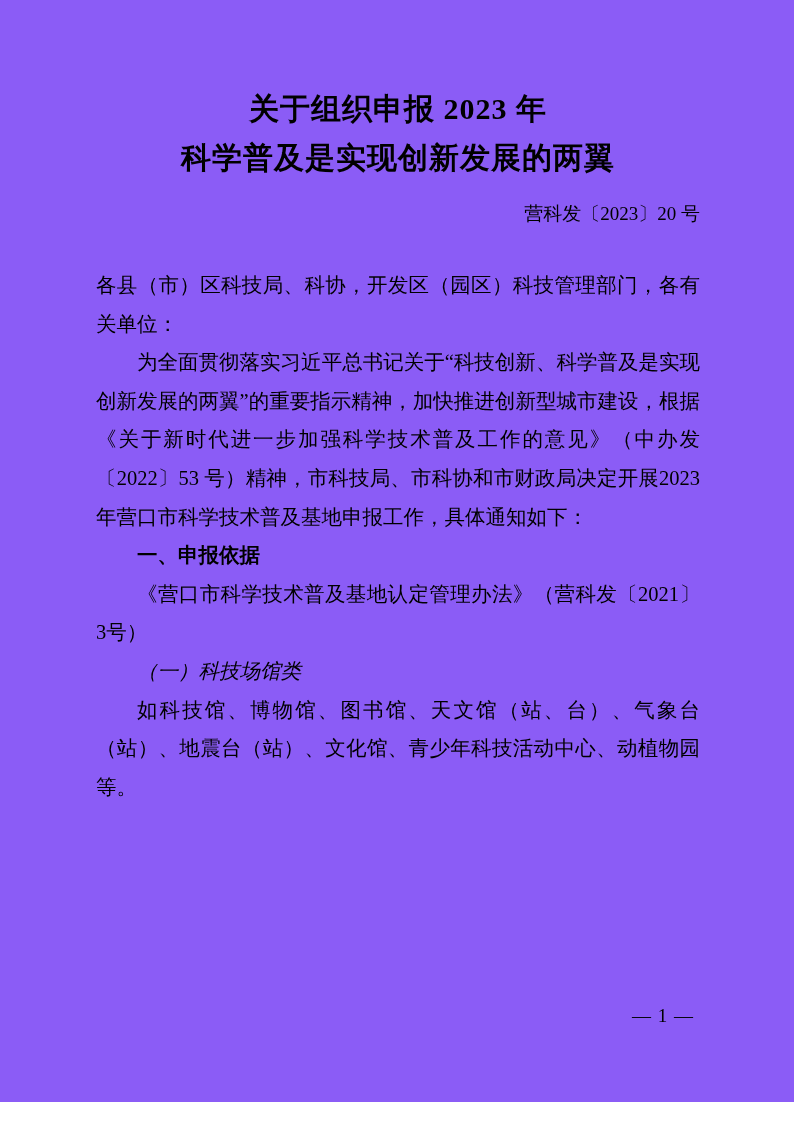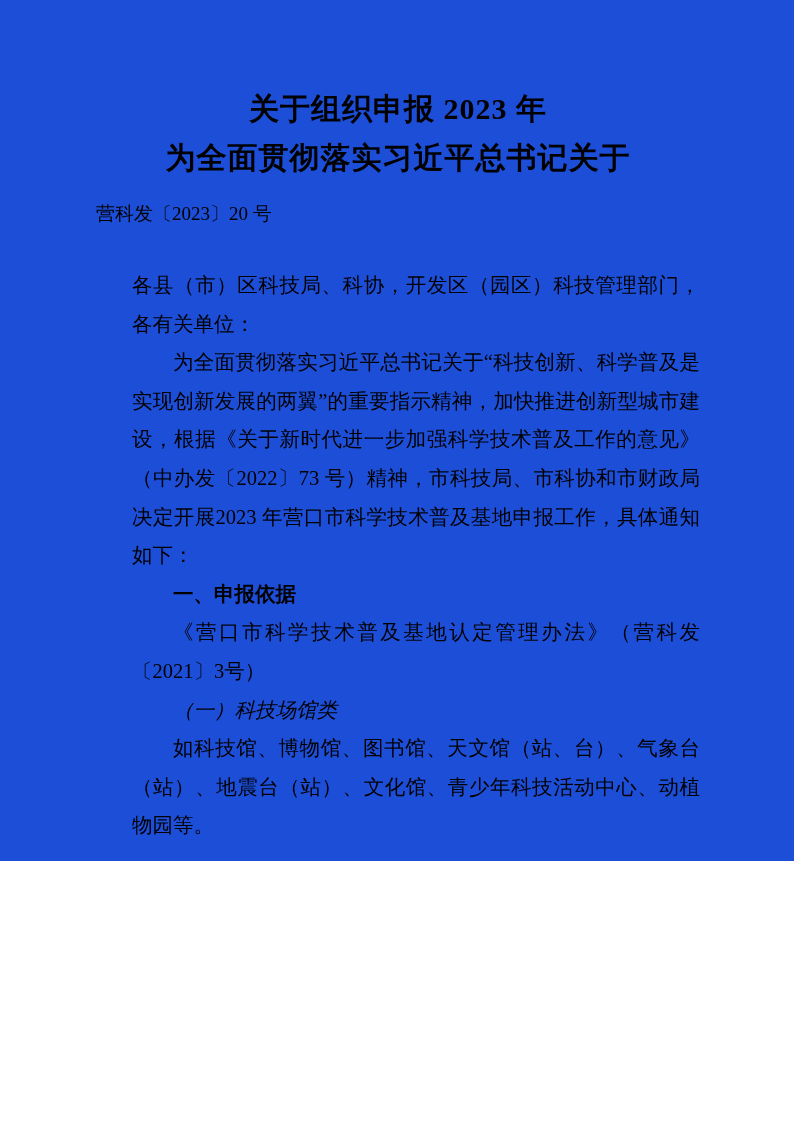--- a/index.html
+++ b/index.html
@@ -1,21 +1,21 @@
 <!DOCTYPE html>
 <html><head>
 <meta charset="utf-8">
 <style>
   * { margin: 0; padding: 0; box-sizing: border-box; }
   html, body { background: #ffffff; }
 
   .page {
     width: 794px;
-    height: 861px;
-    background: #1d4ed8;
+    height: 1102px;
+    background: #8b5cf6;
     color: #000000;
     position: relative;
     overflow: hidden;
     padding: 84px 94px 0 96px;
     font-family: "Liberation Serif", "DejaVu Serif", serif;
   }
 
   .doc-title {
     font-size: 30px;
     line-height: 49px;
@@ -23,29 +23,28 @@
     text-align: center;
     letter-spacing: 1px;
   }
   .title-line { display: block; }
 
   .doc-number {
     margin-top: 20px;
     font-size: 19px;
     line-height: 24px;
     font-weight: normal;
-    text-align: left;
+    text-align: right;
   }
 
   .doc-body {
     margin-top: 40px;
     font-size: 20.5px;
     line-height: 38.6px;
     text-align: justify;
-    margin-left: 36px;
   }
 
   .para { text-align: justify; }
   .para.indent { text-indent: 2em; }
 
   .heading {
     font-family: Liberation Serif, serif;
     font-weight: bold;
     font-size: 20.5px;
     line-height: 38.6px;
@@ -71,28 +70,28 @@
   }
 </style>
 </head>
 <body>
 
 <div class="page">
 
   <header class="doc-header">
     <h1 class="doc-title">
       <span class="title-line">关于组织申报 2023 年</span>
-      <span class="title-line">为全面贯彻落实习近平总书记关于</span>
+      <span class="title-line">科学普及是实现创新发展的两翼</span>
     </h1>
     <div class="doc-number">营科发〔2023〕20 号</div>
   </header>
 
   <main class="doc-body">
     <p class="para">各县（市）区科技局、科协，开发区（园区）科技管理部门，各有关单位：</p>
-    <p class="para indent">为全面贯彻落实习近平总书记关于“科技创新、科学普及是实现创新发展的两翼”的重要指示精神，加快推进创新型城市建设，根据《关于新时代进一步加强科学技术普及工作的意见》（中办发〔2022〕73 号）精神，市科技局、市科协和市财政局决定开展2023 年营口市科学技术普及基地申报工作，具体通知如下：</p>
+    <p class="para indent">为全面贯彻落实习近平总书记关于“科技创新、科学普及是实现创新发展的两翼”的重要指示精神，加快推进创新型城市建设，根据《关于新时代进一步加强科学技术普及工作的意见》（中办发〔2022〕53 号）精神，市科技局、市科协和市财政局决定开展2023 年营口市科学技术普及基地申报工作，具体通知如下：</p>
 
     <h2 class="heading">一、申报依据</h2>
     <p class="para indent">《营口市科学技术普及基地认定管理办法》（营科发〔2021〕3号）</p>
 
 
     <h3 class="subheading">（一）科技场馆类</h3>
     <p class="para indent">如科技馆、博物馆、图书馆、天文馆（站、台）、气象台（站）、地震台（站）、文化馆、青少年科技活动中心、动植物园等。</p>
   </main>
 
   <div class="page-number">— 1 —</div>

